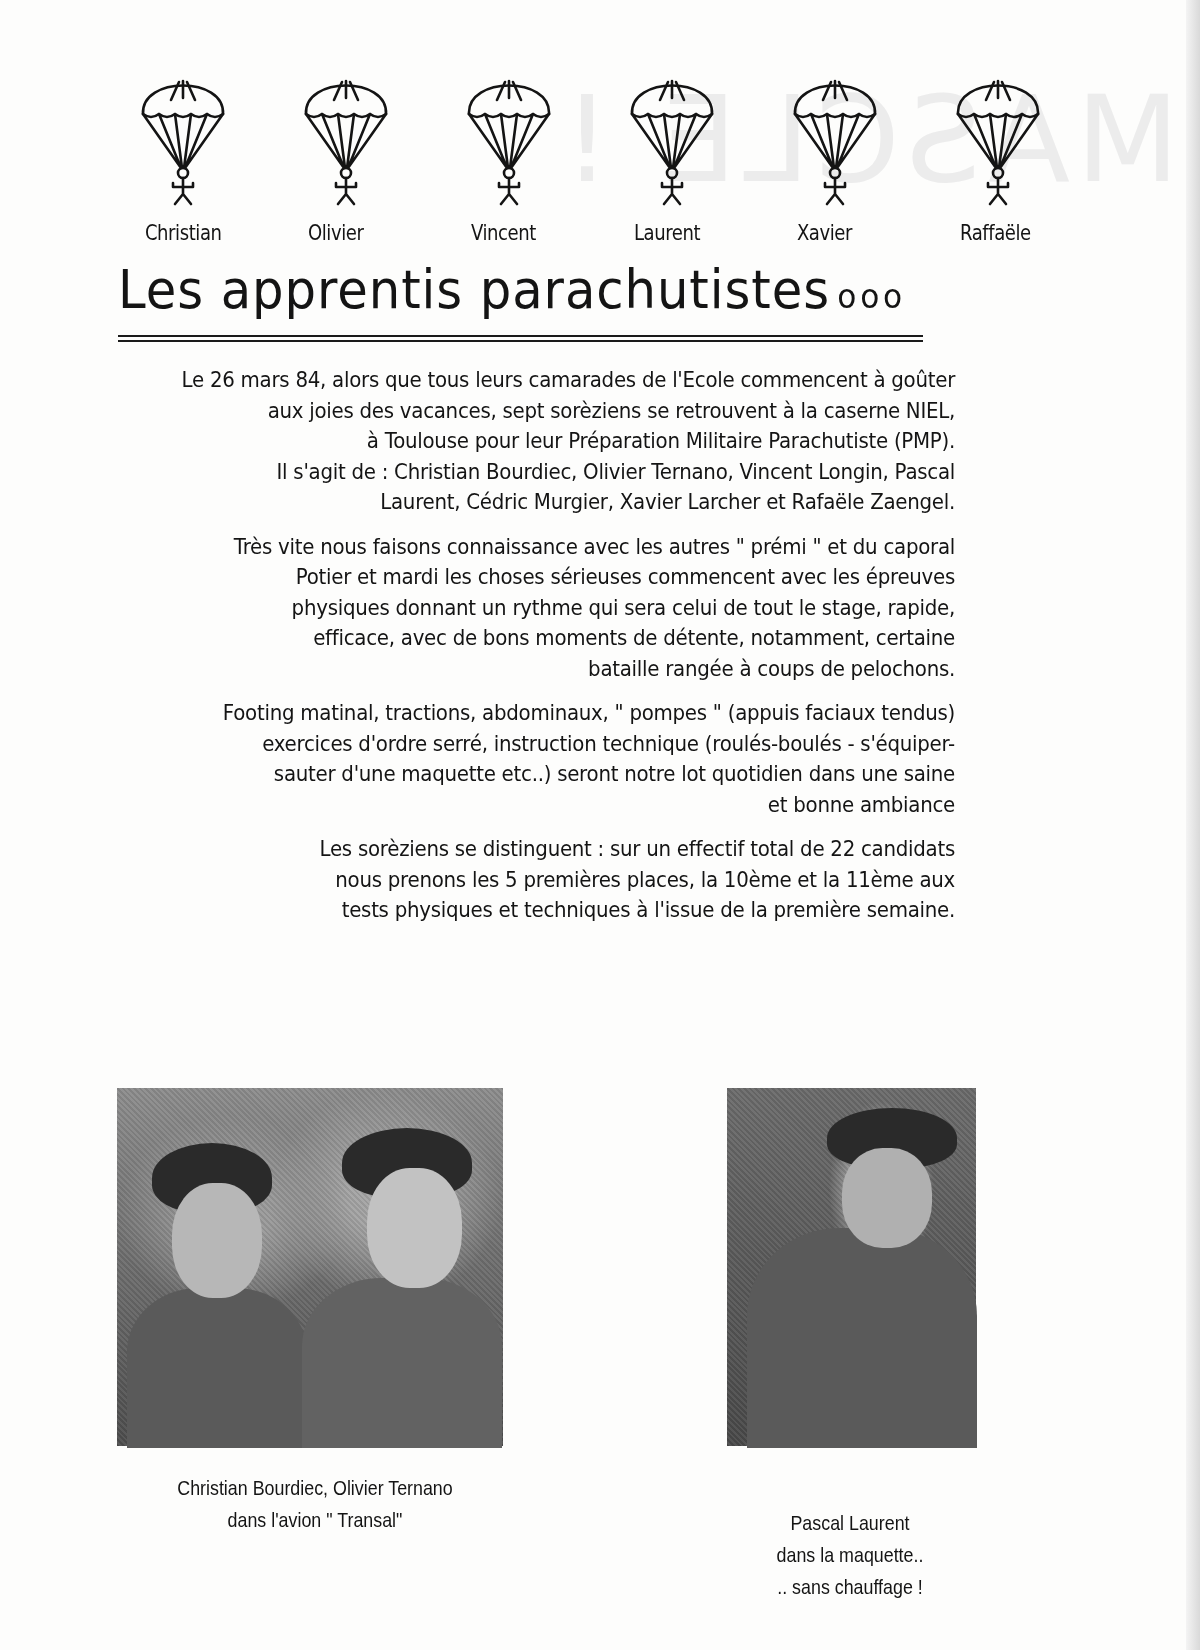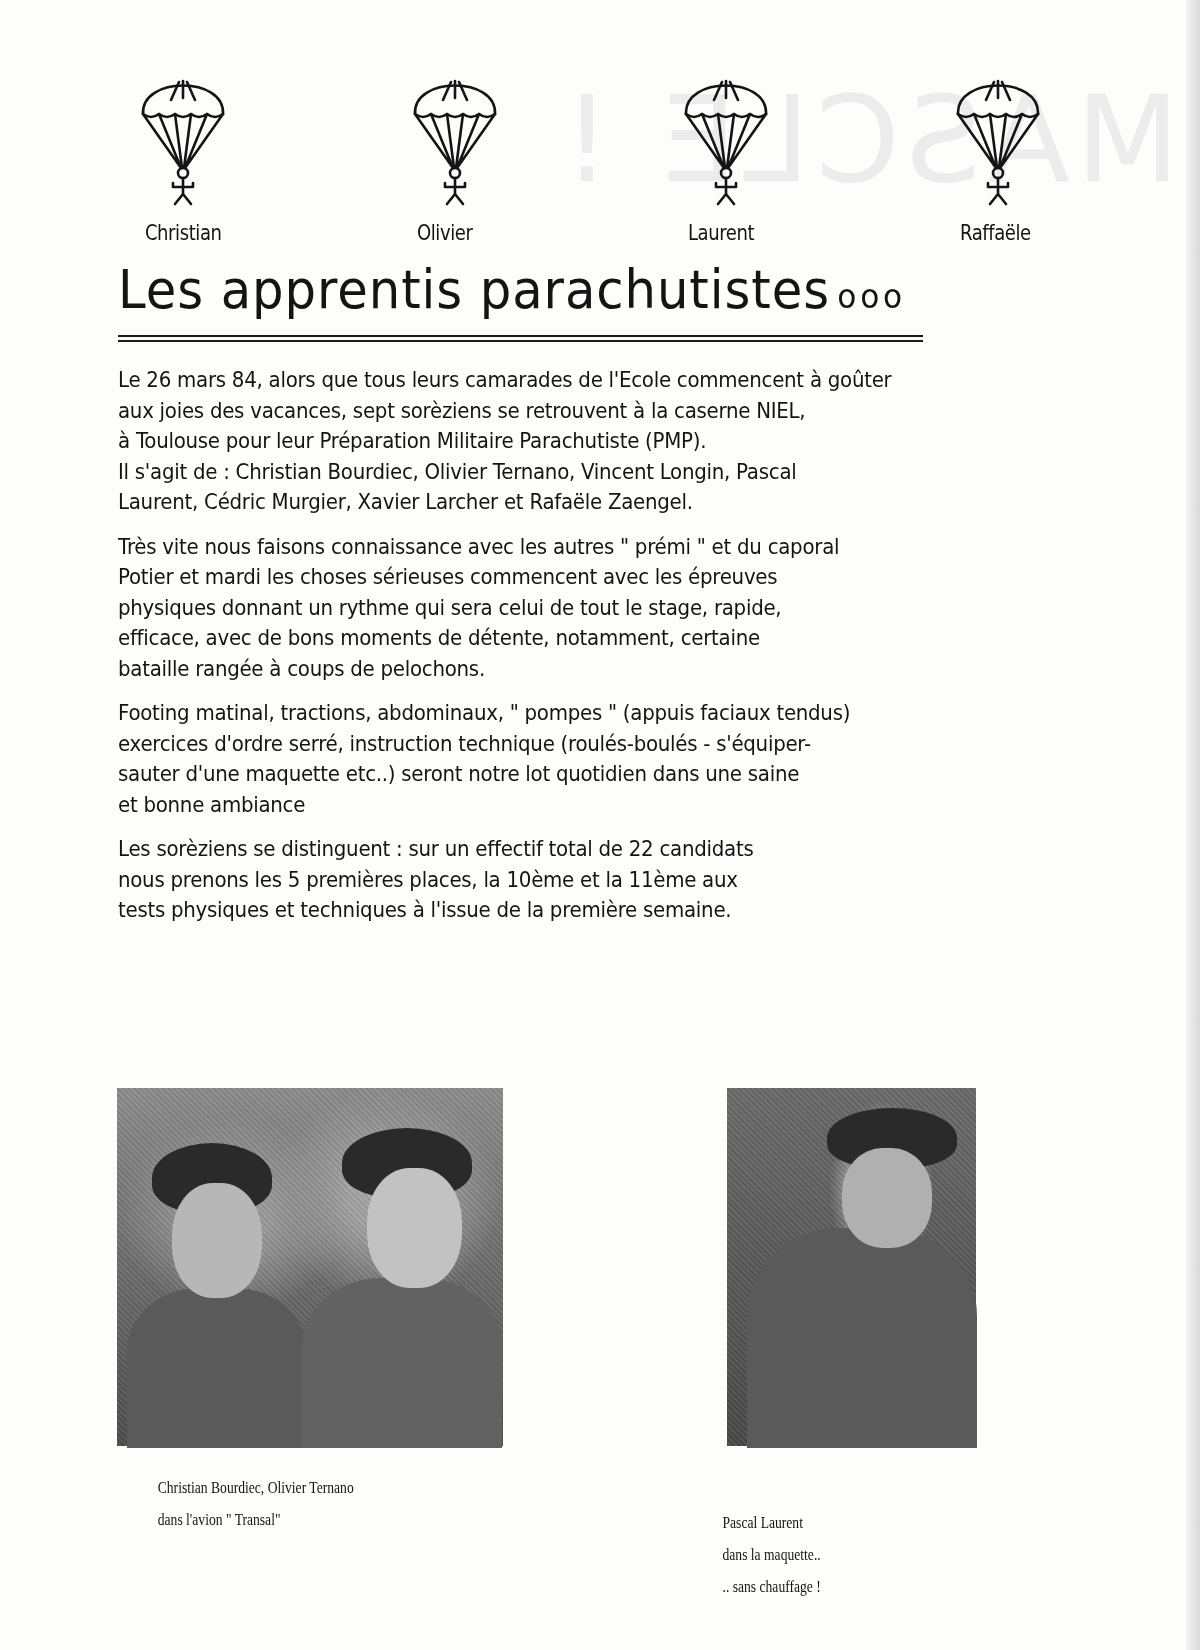--- a/index.html
+++ b/index.html
@@ -35,43 +35,43 @@
       letter-spacing: 1px; transform-origin: left; transform: scaleX(0.92); white-space: nowrap;
     }
     .title-dots { font-size: 34px; letter-spacing: 4px; margin-left: 8px; }
     .rule { height: 2px; background: #1a1a1a; margin-top: 4px; width: 805px; }
     .rule2 { height: 2px; background: #1a1a1a; margin-top: 3px; width: 805px; }
     .body-text {
       position: absolute; left: 118px; top: 365px; width: 930px;
       font-family: "DejaVu Sans", sans-serif; font-size: 22px; line-height: 30.5px;
       letter-spacing: -0.3px;
     }
-    .body-text p { margin: 0 0 14px 0; }
+    .body-text p { margin: 0 0 14px 0; text-align: right; }
     .body-text .line { display: block; white-space: nowrap; transform-origin: left; transform: scaleX(0.9); }
     .photo {
       position: absolute; background: #6e6e6e;
       background-image:
         repeating-linear-gradient(45deg, rgba(0,0,0,0.07) 0 2px, rgba(255,255,255,0.05) 2px 4px),
         radial-gradient(ellipse at 30% 35%, #9a9a9a 0 10%, transparent 30%),
         radial-gradient(ellipse at 70% 30%, #a4a4a4 0 10%, transparent 30%),
         linear-gradient(to bottom, #8d8d8d, #4e4e4e);
     }
     .photo1 { left: 117px; top: 1088px; width: 386px; height: 358px; }
     .photo2 { left: 727px; top: 1088px; width: 249px; height: 358px;
       background-image:
         repeating-linear-gradient(45deg, rgba(0,0,0,0.08) 0 2px, rgba(255,255,255,0.05) 2px 4px),
         radial-gradient(ellipse at 62% 28%, #b5b5b5 0 10%, transparent 24%),
         linear-gradient(to bottom, #6c6c6c, #4a4a4a);
     }
     .photo .beret { position: absolute; background: #2a2a2a; border-radius: 50% 50% 40% 40%; }
     .photo .face { position: absolute; background: #b7b7b7; border-radius: 45%; }
     .photo .body { position: absolute; background: #5a5a5a; border-radius: 40% 40% 0 0; }
     .caption {
-      position: absolute; font-family: Liberation Serif, serif; font-size: 16px;
-      line-height: 32px; text-align: left; white-space: nowrap;
+      position: absolute; font-family: Liberation Sans, sans-serif; font-size: 21px;
+      line-height: 32px; text-align: center; white-space: nowrap;
     }
     .caption .line { display: block; transform: scaleX(0.85); }
     .caption1 { left: 130px; top: 1472px; width: 370px; }
     .caption2 { left: 700px; top: 1472px; width: 300px; margin-top: 35px; }
   </style>
 </head>
 <body>
 
 <div class="right-edge"></div>
 <div class="bleed bleed-big">MASCLE !</div>
@@ -86,21 +86,33 @@
   <div class="chute">
     <svg viewBox="0 0 96 150">
         <use href="#chute-shape"></use>
       </svg>
     <span class="chute-name">Olivier</span>
   </div>
   <div class="chute">
     <svg viewBox="0 0 96 150">
         <use href="#chute-shape"></use>
       </svg>
+    <span class="chute-name">Vincent</span>
+  </div>
+  <div class="chute">
+    <svg viewBox="0 0 96 150">
+        <use href="#chute-shape"></use>
+      </svg>
     <span class="chute-name">Laurent</span>
+  </div>
+  <div class="chute">
+    <svg viewBox="0 0 96 150">
+        <use href="#chute-shape"></use>
+      </svg>
+    <span class="chute-name">Xavier</span>
   </div>
   <div class="chute">
     <svg viewBox="0 0 96 150">
         <use href="#chute-shape"></use>
       </svg>
     <span class="chute-name">Raffaële</span>
   </div>
 </div>
 
 <svg width="0" height="0" style="position:absolute">

